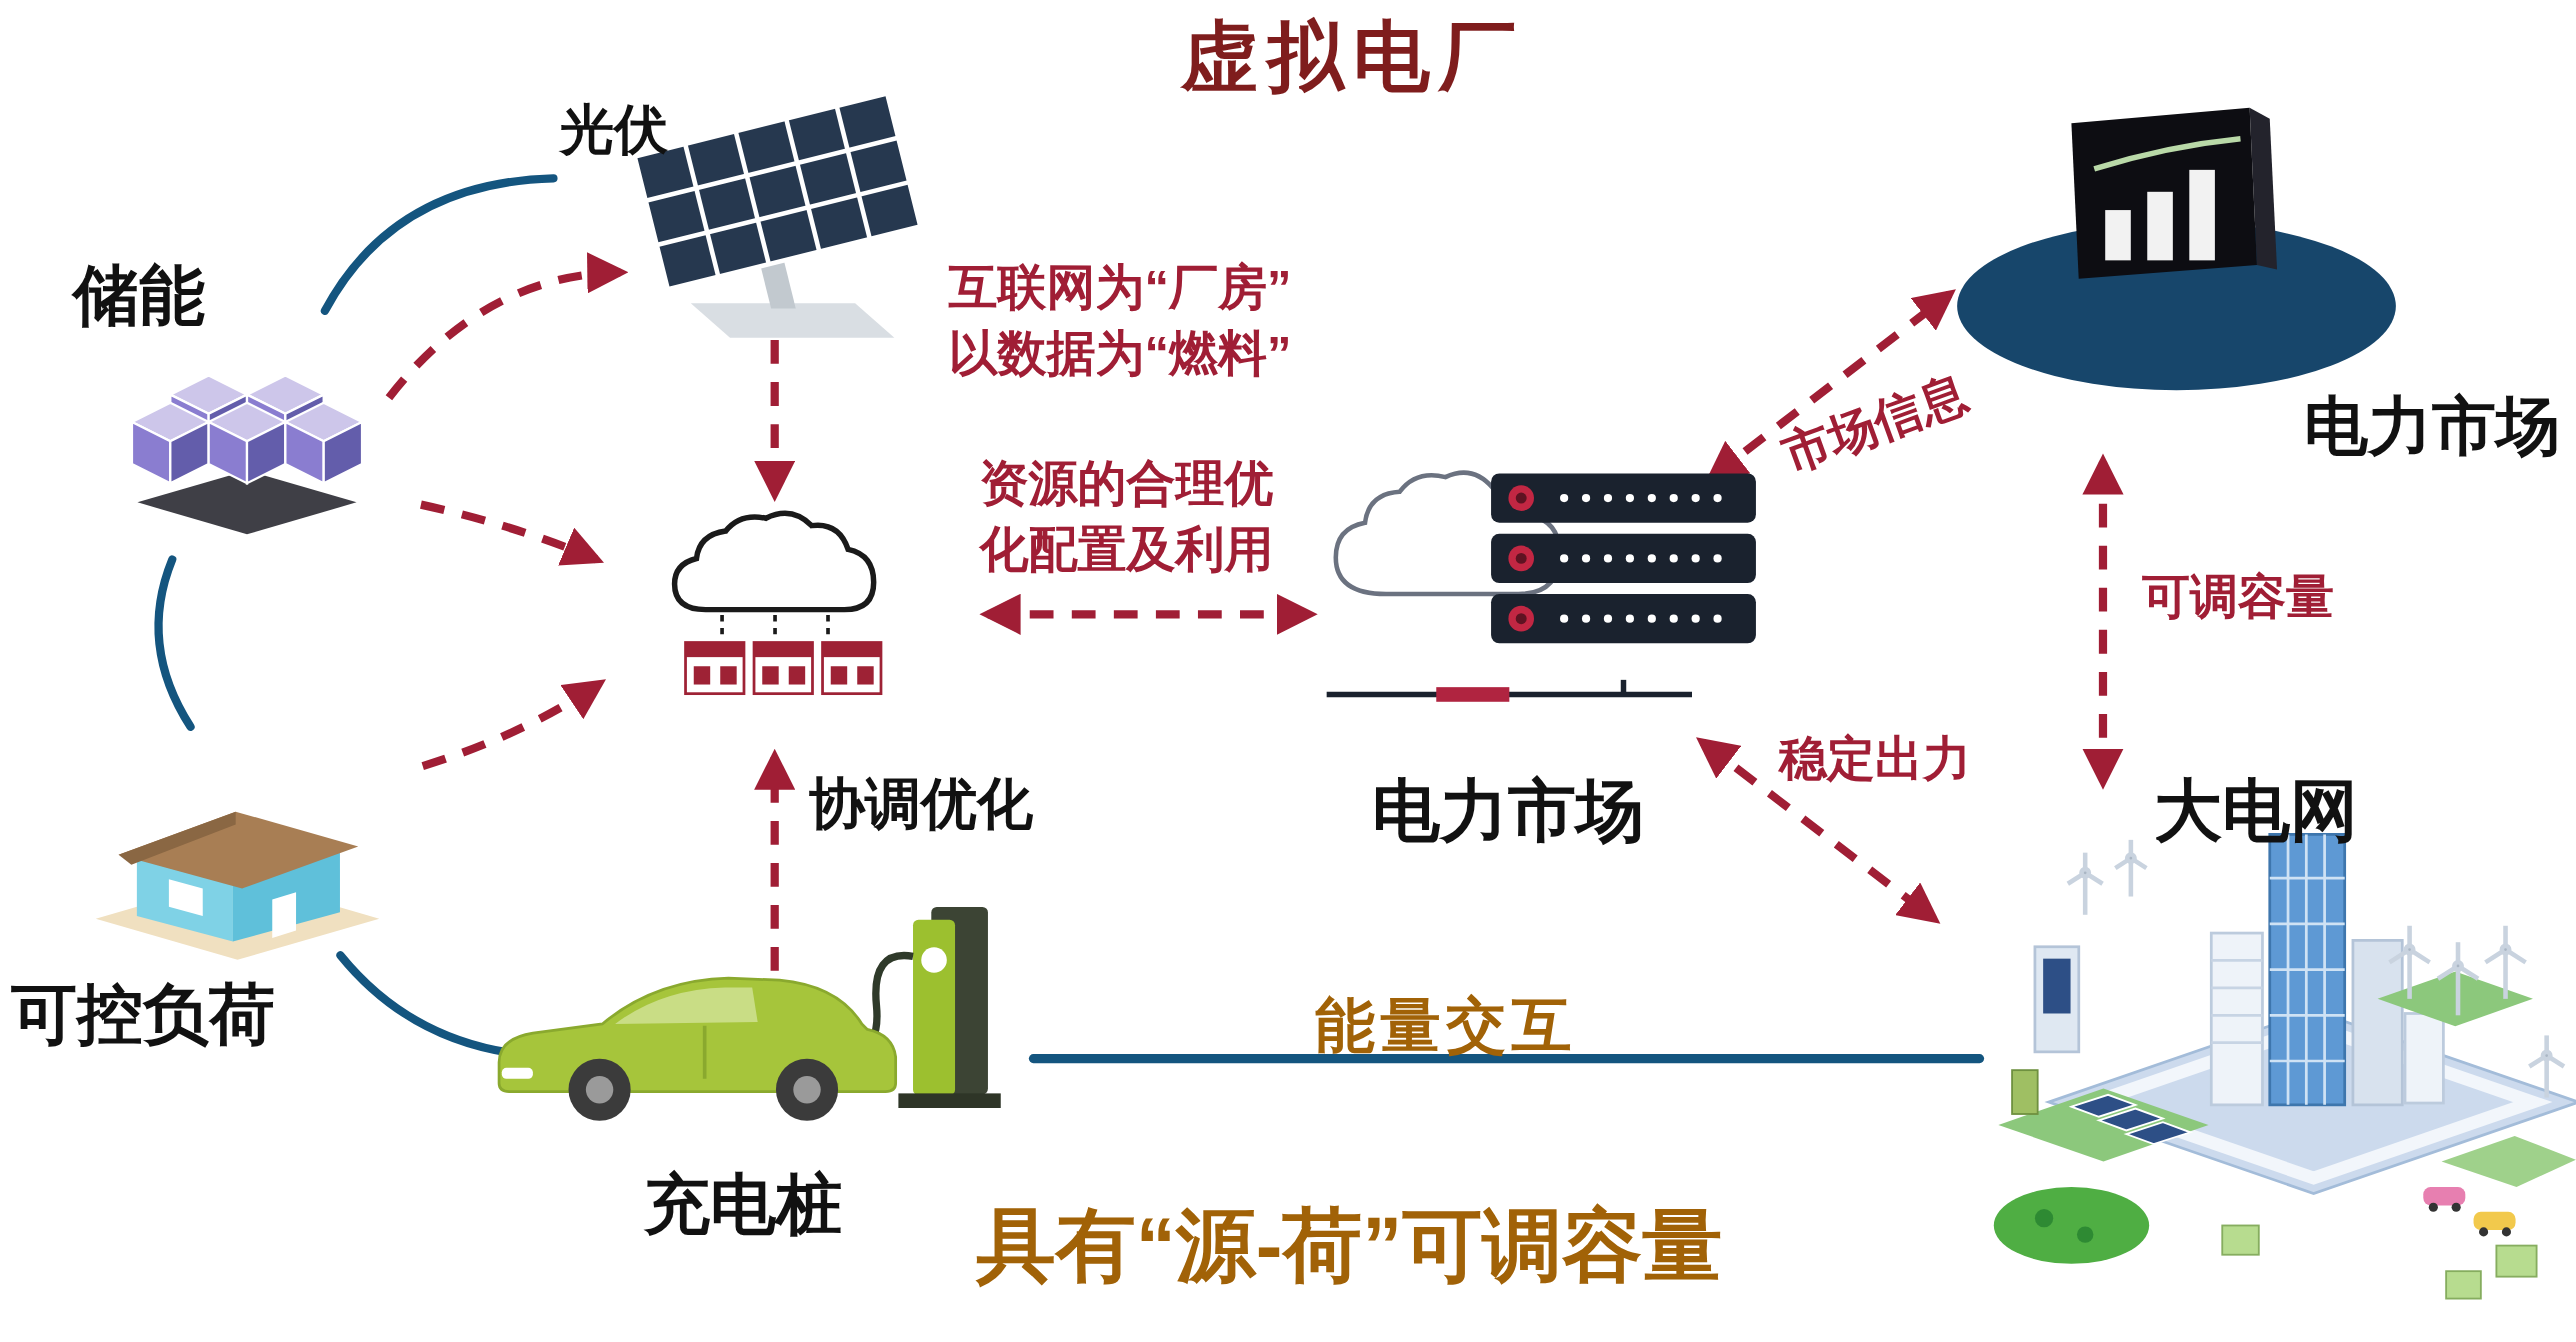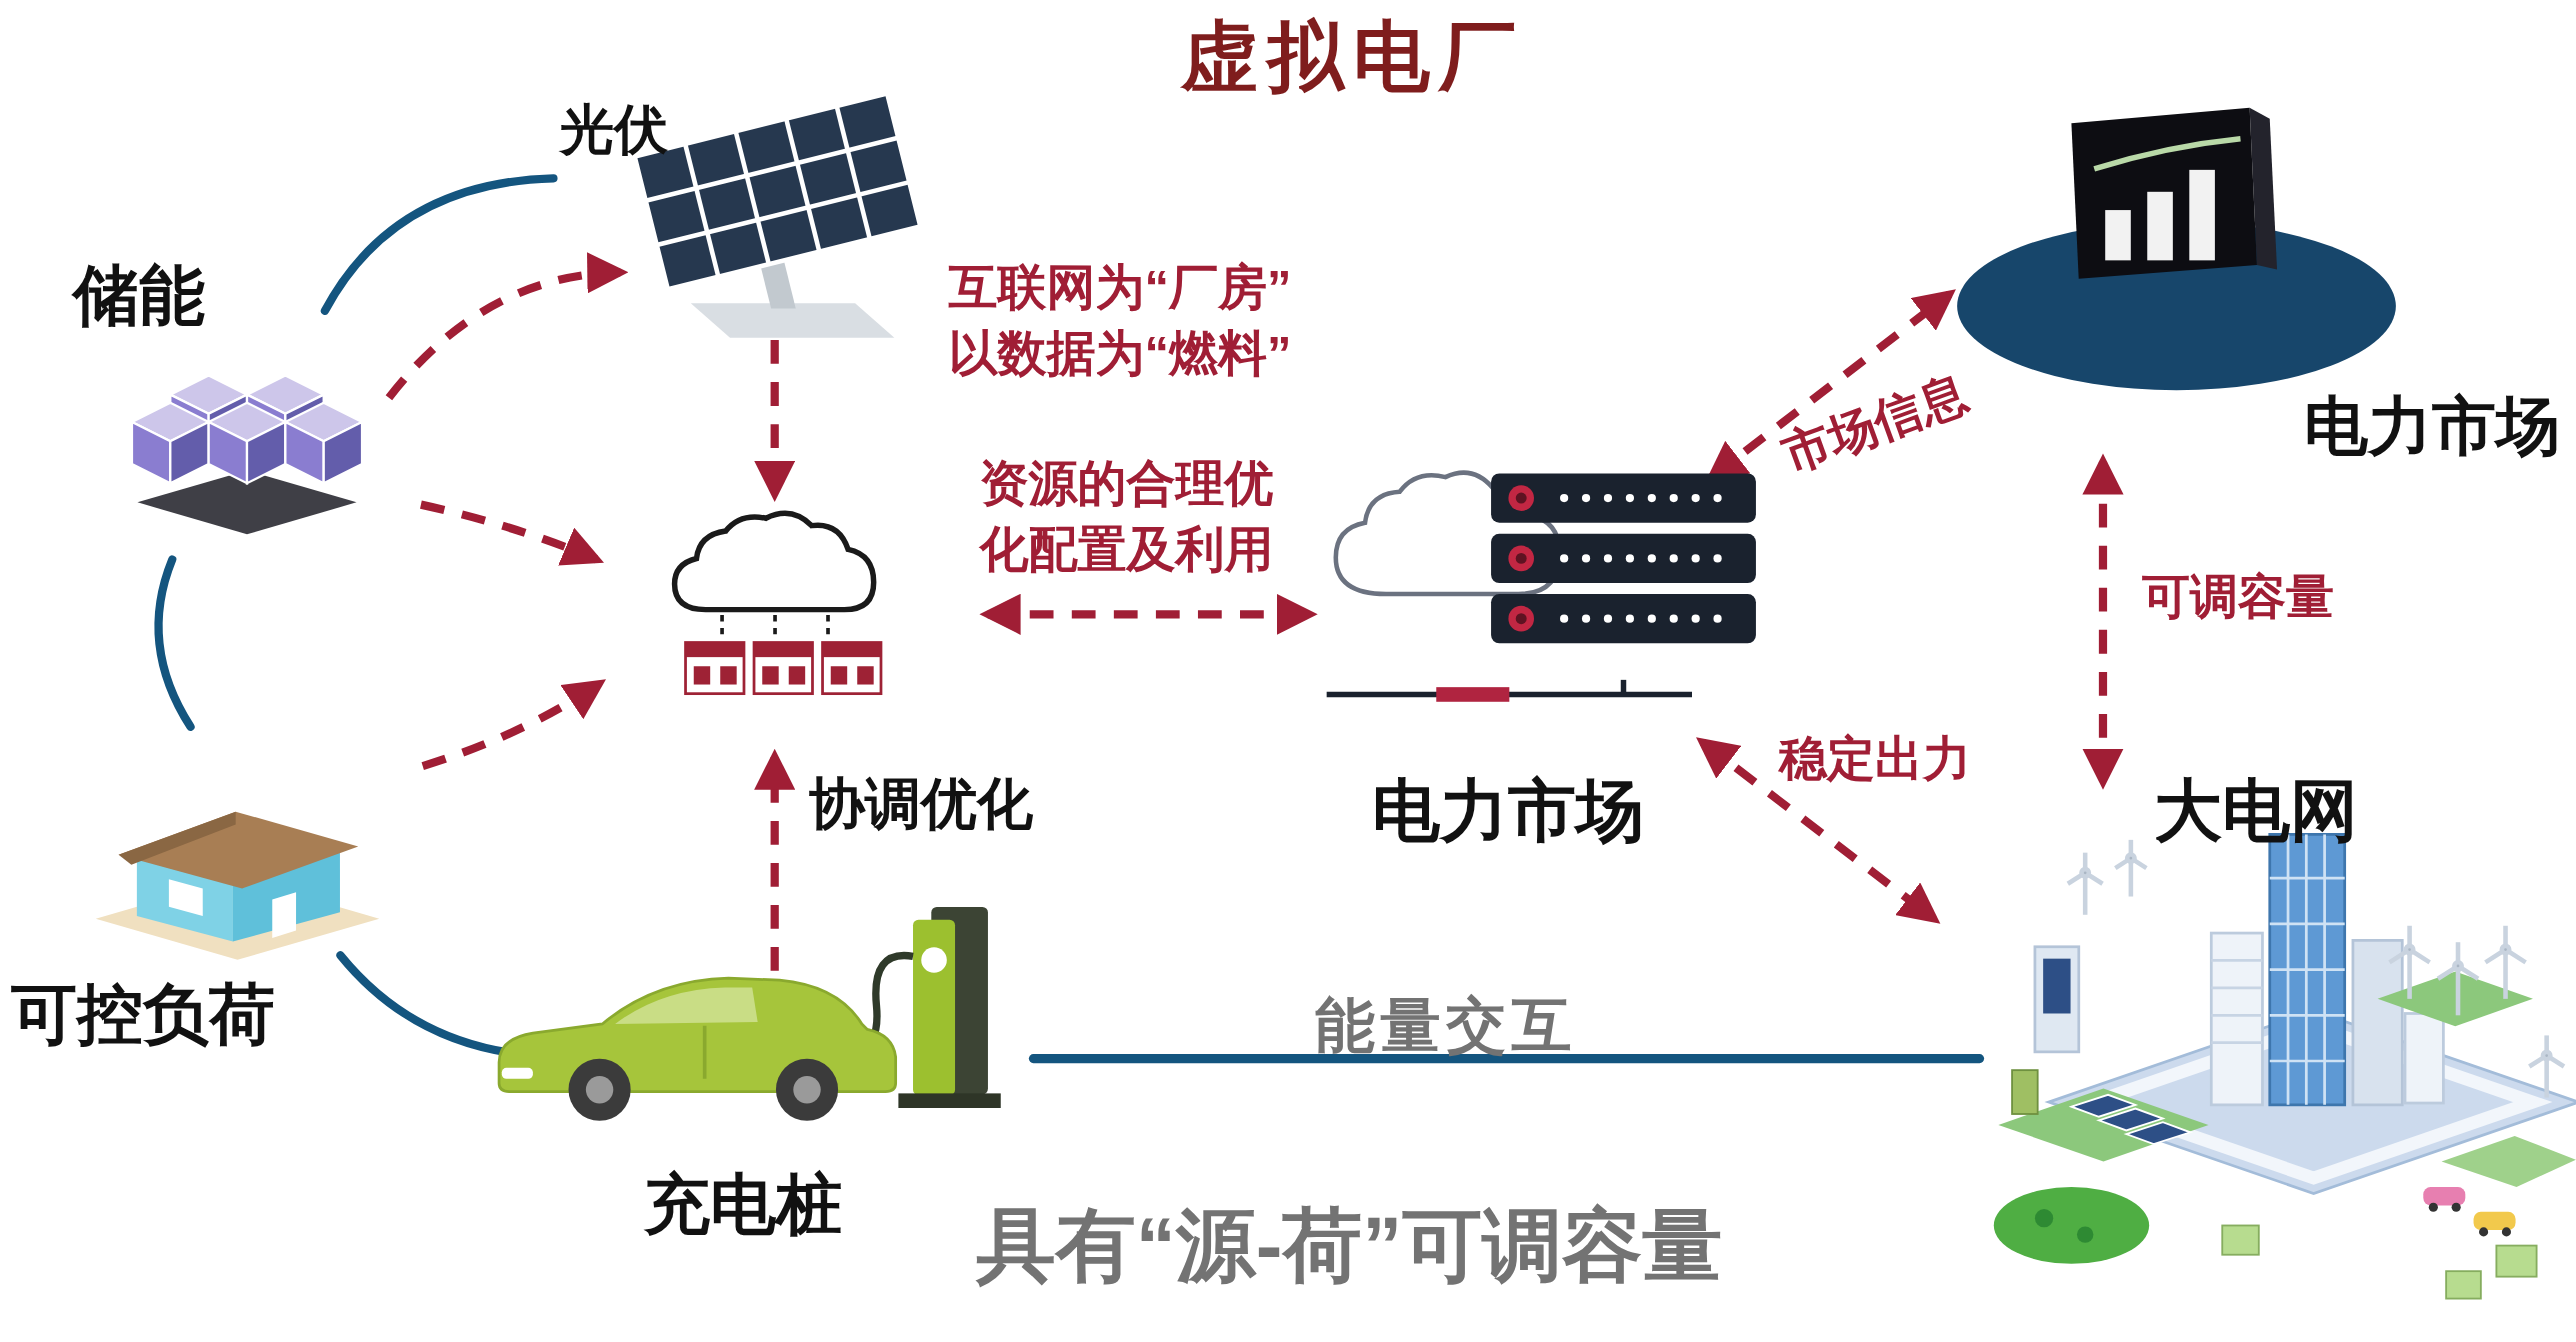--- a/index.html
+++ b/index.html
@@ -30,21 +30,21 @@
     position:absolute;
     font-weight:bold;
     color:#a01e35;
     text-align:center;
     line-height:1.35;
     white-space:nowrap;
   }
   .blue-ann{
     position:absolute;
     font-weight:bold;
-    color:#737373;
+    color:#a16207;
     white-space:nowrap;
   }
   .rot-up{transform:rotate(-20deg);transform-origin:left center;}
 </style>
 </head>
 <body>
 
 <div class="canvas">
 
   <svg class="abs" style="left:0;top:0" width="2576" height="1342" viewBox="0 0 2817 1468">

